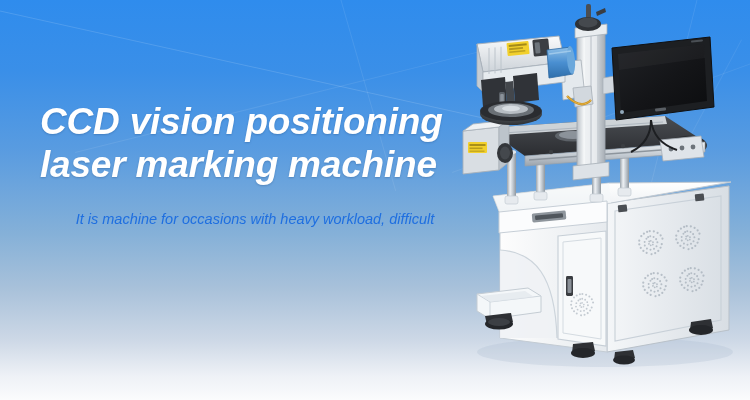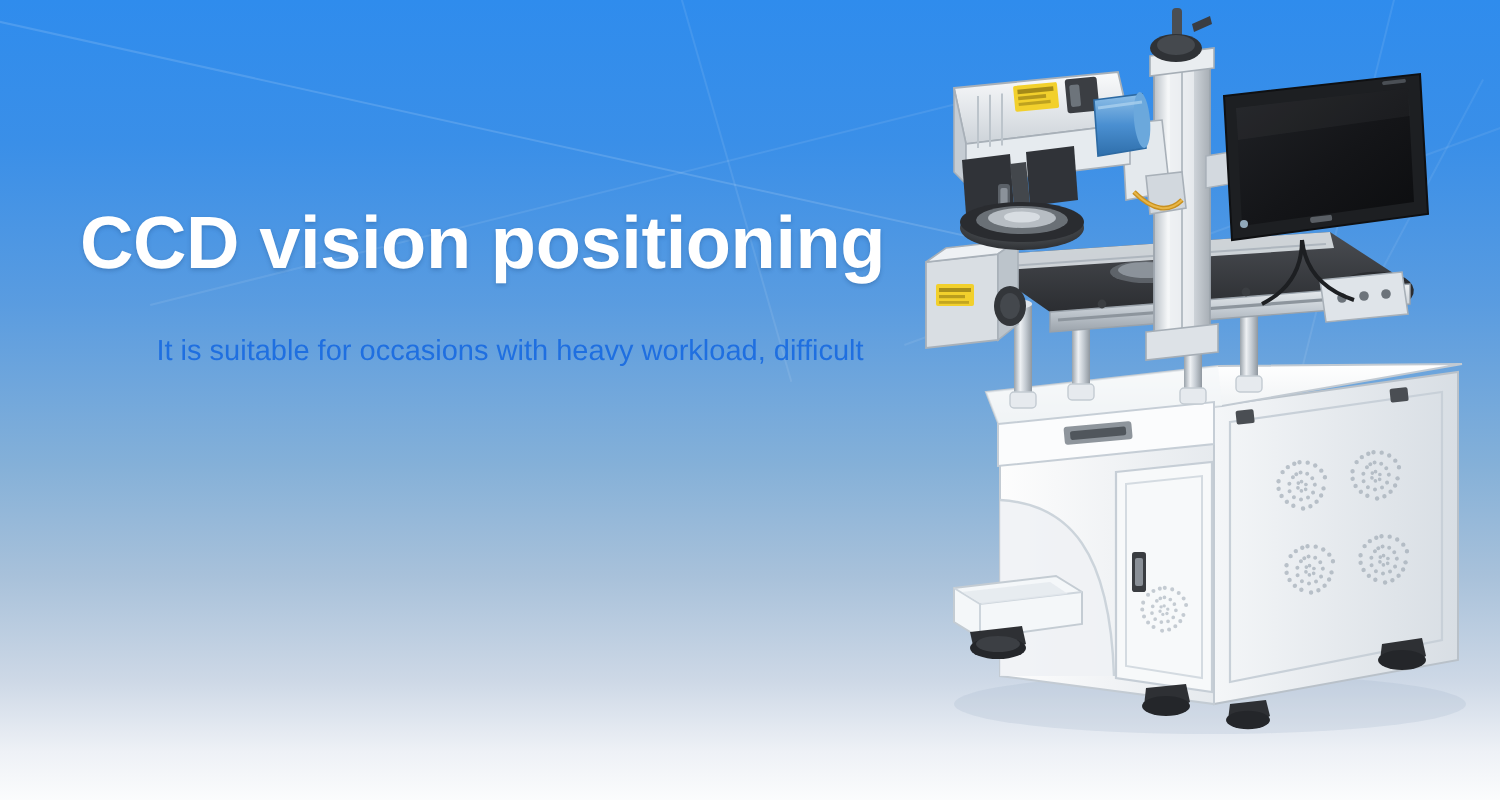--- a/index.html
+++ b/index.html
@@ -24,21 +24,21 @@
   
   .streak{position:absolute;background:rgba(255,255,255,.30);transform-origin:0 0;pointer-events:none;}
   #streak-a{left:-20px;top:6px;width:560px;height:1px;transform:rotate(12.5deg);opacity:.45;}
   #streak-b{left:330px;top:-40px;width:240px;height:1px;transform:rotate(74deg);opacity:.30;}
   #streak-c{left:75px;top:152px;width:420px;height:1px;transform:rotate(-14deg);opacity:.28;}
   #streak-d{left:700px;top:-10px;width:300px;height:1px;transform:rotate(104deg);opacity:.30;}
   #streak-e{left:452px;top:172px;width:330px;height:1px;transform:rotate(-20deg);opacity:.26;}
   #streak-f{left:742px;top:40px;width:120px;height:1px;transform:rotate(118deg);opacity:.25;}
 
   
-  #copy{position:absolute;left:40px;top:100px;width:430px;z-index:40;}
+  #copy{position:absolute;left:40px;top:100px;width:430px;z-index:40;font-style:italic;}
   #title{
     font-size:37px;line-height:43px;font-weight:700;color:#ffffff;
     letter-spacing:-.2px;margin:0;white-space:nowrap;
     text-shadow:0 1px 2px rgba(20,60,110,.28);
   }
   #title .l2{display:block;}
   #subtitle{margin:20px 0 0 0;color:#1f6fe0;font-size:14.5px;line-height:27px;font-weight:400;text-align:center;}
   #subtitle .s2{display:block;}
 
   
@@ -51,22 +51,22 @@
 <div id="banner">
 
   <div class="streak" id="streak-a"></div>
   <div class="streak" id="streak-b"></div>
   <div class="streak" id="streak-c"></div>
   <div class="streak" id="streak-d"></div>
   <div class="streak" id="streak-e"></div>
   <div class="streak" id="streak-f"></div>
 
   <div id="copy">
-    <h1 id="title"><span class="l1">CCD vision positioning</span></h1>
-    <p id="subtitle"><span class="s1">It is suitable for occasions with heavy workload, difficult</span></p>
+    <h1 id="title"><span class="l1">CCD vision positioning</span><span class="l2">laser marking machine</span></h1>
+    <p id="subtitle"><span class="s1">It is machine for occasions with heavy workload, difficult</span></p>
   </div>
 
   <div id="machine">
     <svg viewBox="0 0 295 400" xmlns="http://www.w3.org/2000/svg" aria-hidden="true">
       <defs>
         <linearGradient id="gWhiteTop" x1="0" y1="0" x2="0" y2="1">
           <stop offset="0" stop-color="#ffffff"></stop>
             <stop offset="1" stop-color="#e9edf0"></stop>
         </linearGradient>
         <linearGradient id="gCabFront" x1="0" y1="0" x2="1" y2="0">

